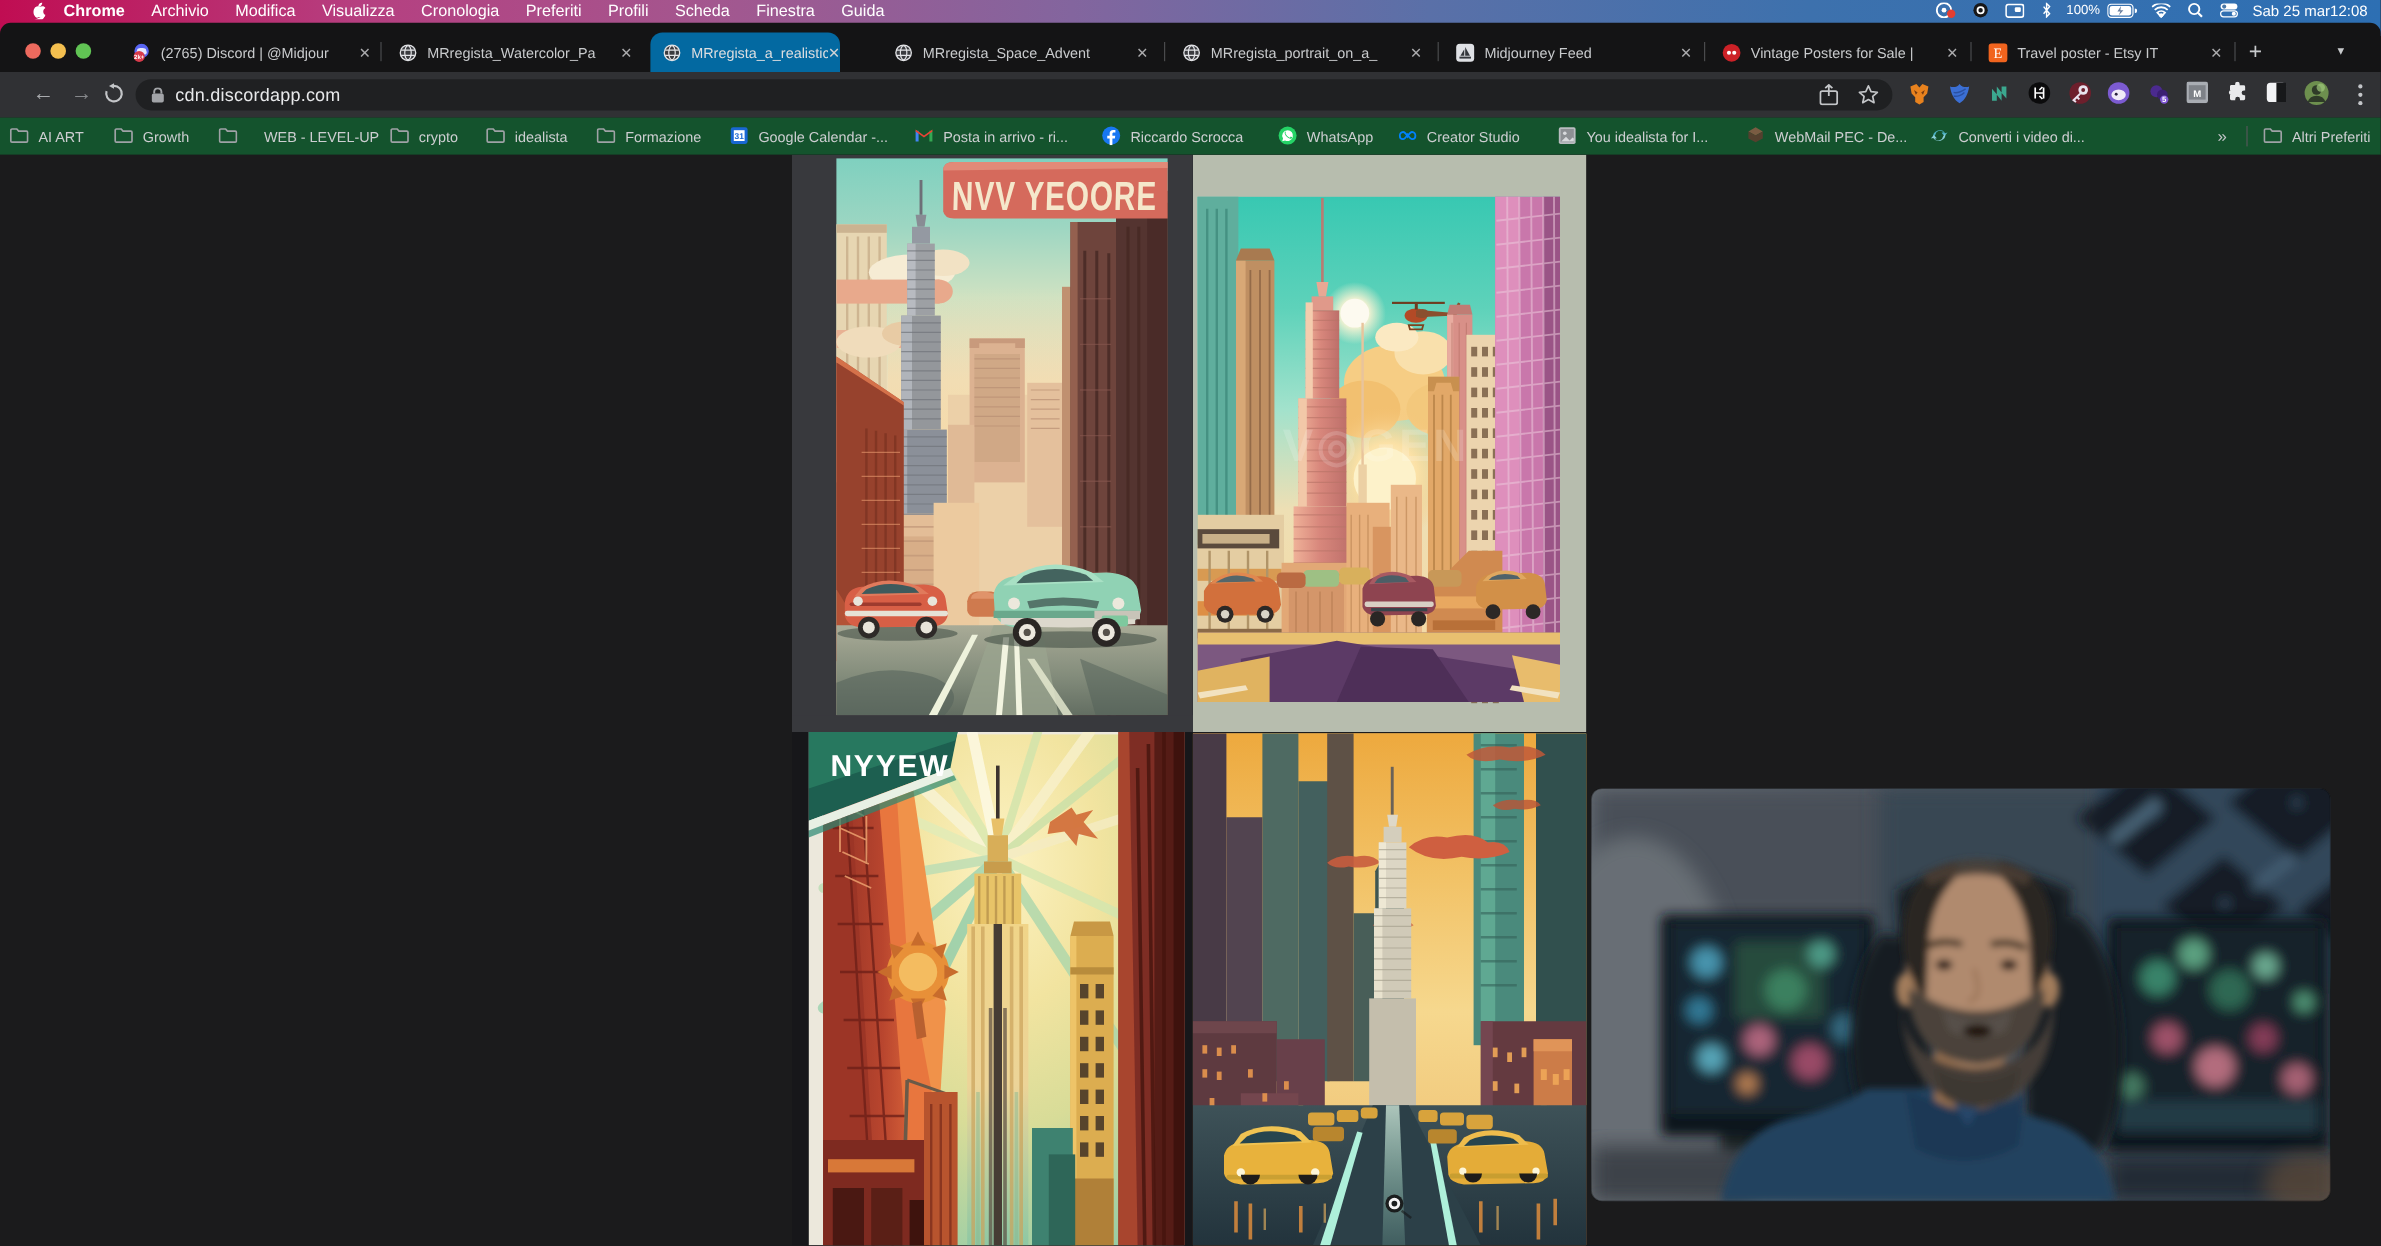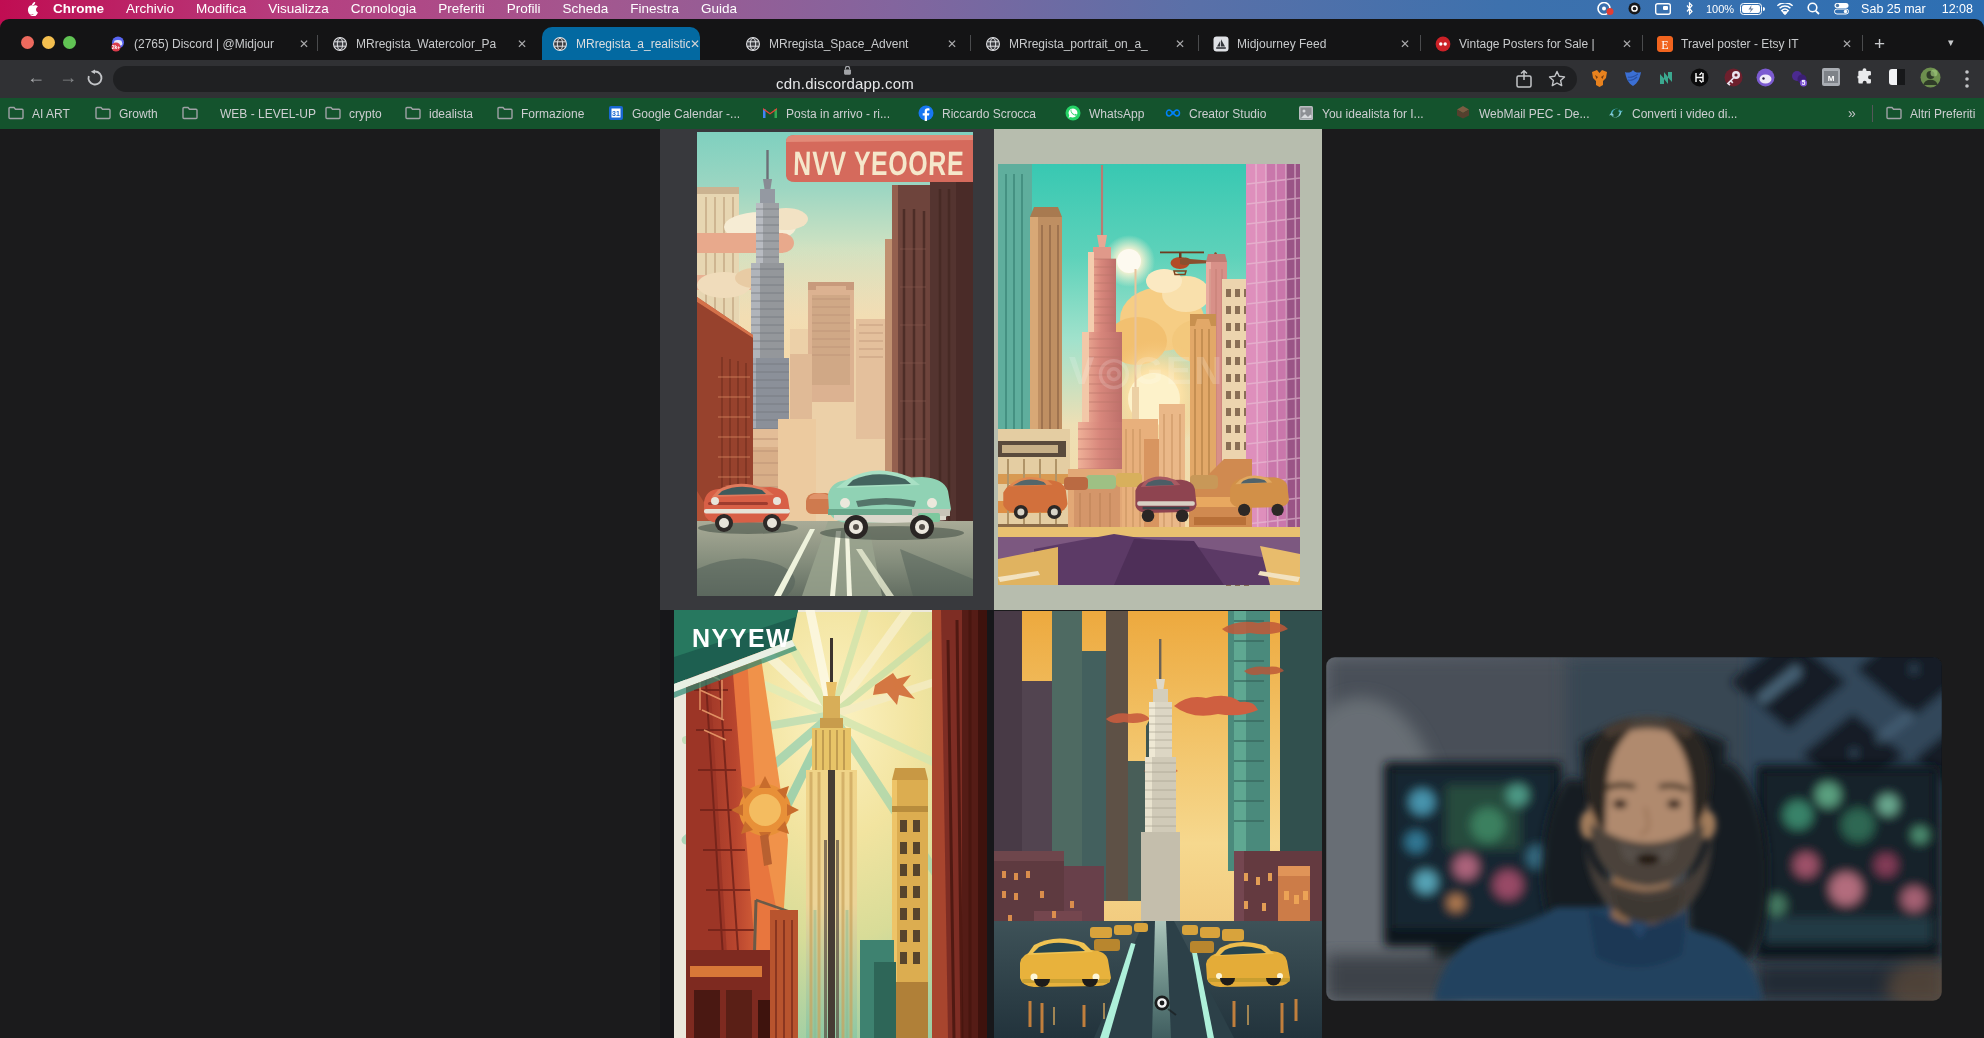--- a/index.html
+++ b/index.html
@@ -21,21 +21,21 @@
 
   .tab { position:absolute; top:27px; height:33px; color:#c8cacc; font-size:12px; display:flex; align-items:center; }
   .tab .ttl, #activetab .ttl { overflow:hidden; white-space:nowrap; flex:1; }
   .tab .x { color:#ababad; font-size:12px; margin:0 8px 0 6px; }
   .tabsep { position:absolute; top:35px; width:1px; height:16px; background:#4a4b4d; }
   .fav { width:16px; height:16px; margin:0 8px 0 10px; flex:none; border-radius:3px; }
 
   
   #toolbar { position:absolute; left:0; top:60px; width:1984px; height:38px; background:#303134; }
   #omni { position:absolute; left:113px; top:6px; width:1464px; height:26px; background:#1f2022; border-radius:13px;
-          color:#9c9ea2; font-size:15px; letter-spacing:0.2px; display:flex; align-items:center; overflow:hidden; white-space:nowrap;flex-direction:column; }
+          color:#9c9ea2; font-size:15px; letter-spacing:0.2px; display:flex; align-items:center; overflow:hidden; white-space:nowrap; }
   .navic { position:absolute; top:7px; color:#a9abae; font-size:17px; }
 
   
   #bmbar { position:absolute; left:0; top:98px; width:1984px; height:31px; background:#14532d;
            color:#cdced1; font-size:12px; }
   .bmi { position:absolute; top:7px; width:16px; height:16px; }
   .bmt { position:absolute; top:9px; white-space:nowrap; }
 
   
   #content { position:absolute; left:0; top:129px; width:1984px; height:909px; background:#1b1b1c; }
@@ -90,21 +90,21 @@
   <svg width="13" height="13" viewBox="0 0 13 13" style="margin-right:14px">
       <circle cx="5.5" cy="5.5" r="4.3" fill="none" stroke="#fff" stroke-width="1.6"></circle>
       <path d="M8.8 8.8 L12 12" stroke="#fff" stroke-width="1.8"></path>
     </svg>
   <svg width="15" height="13" viewBox="0 0 15 13" style="margin-right:12px">
       <rect x="0.5" y="1" width="14" height="5" rx="2.5" fill="#fff"></rect>
       <circle cx="3.5" cy="3.5" r="1.7" fill="#4a78a8"></circle>
       <rect x="0.5" y="7" width="14" height="5" rx="2.5" fill="none" stroke="#fff" stroke-width="1"></rect>
       <circle cx="11.5" cy="9.5" r="1.7" fill="#fff"></circle>
     </svg>
-  <span style="font-size:12.5px;margin-right:16px">Sab 25 mar</span>
+  <span style="font-size:12.5px;margin-right:0">Sab 25 mar</span>
   <span style="font-size:12.5px;margin-right:11px">12:08</span>
 </div>
 
 <div id="winbg"></div>
 <div class="light" style="left:21px;background:#ed6a5e"></div>
 <div class="light" style="left:42px;background:#f4bf4f"></div>
 <div class="light" style="left:63px;background:#61c454"></div>
 
 <div id="tabs">
   <div class="tab" style="left:100px;width:217px">

